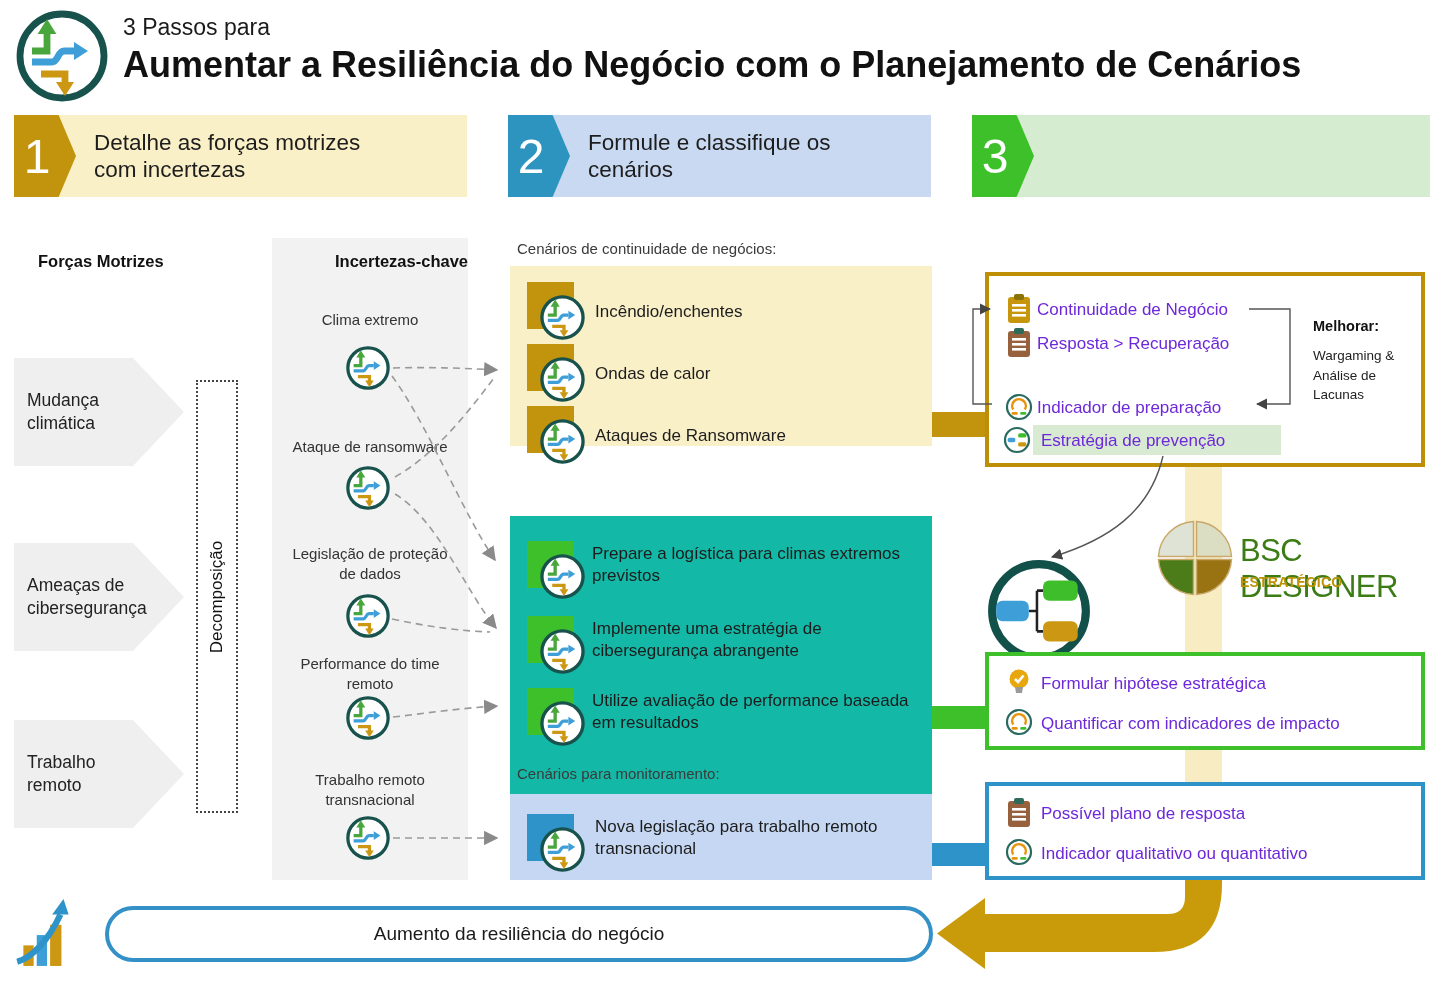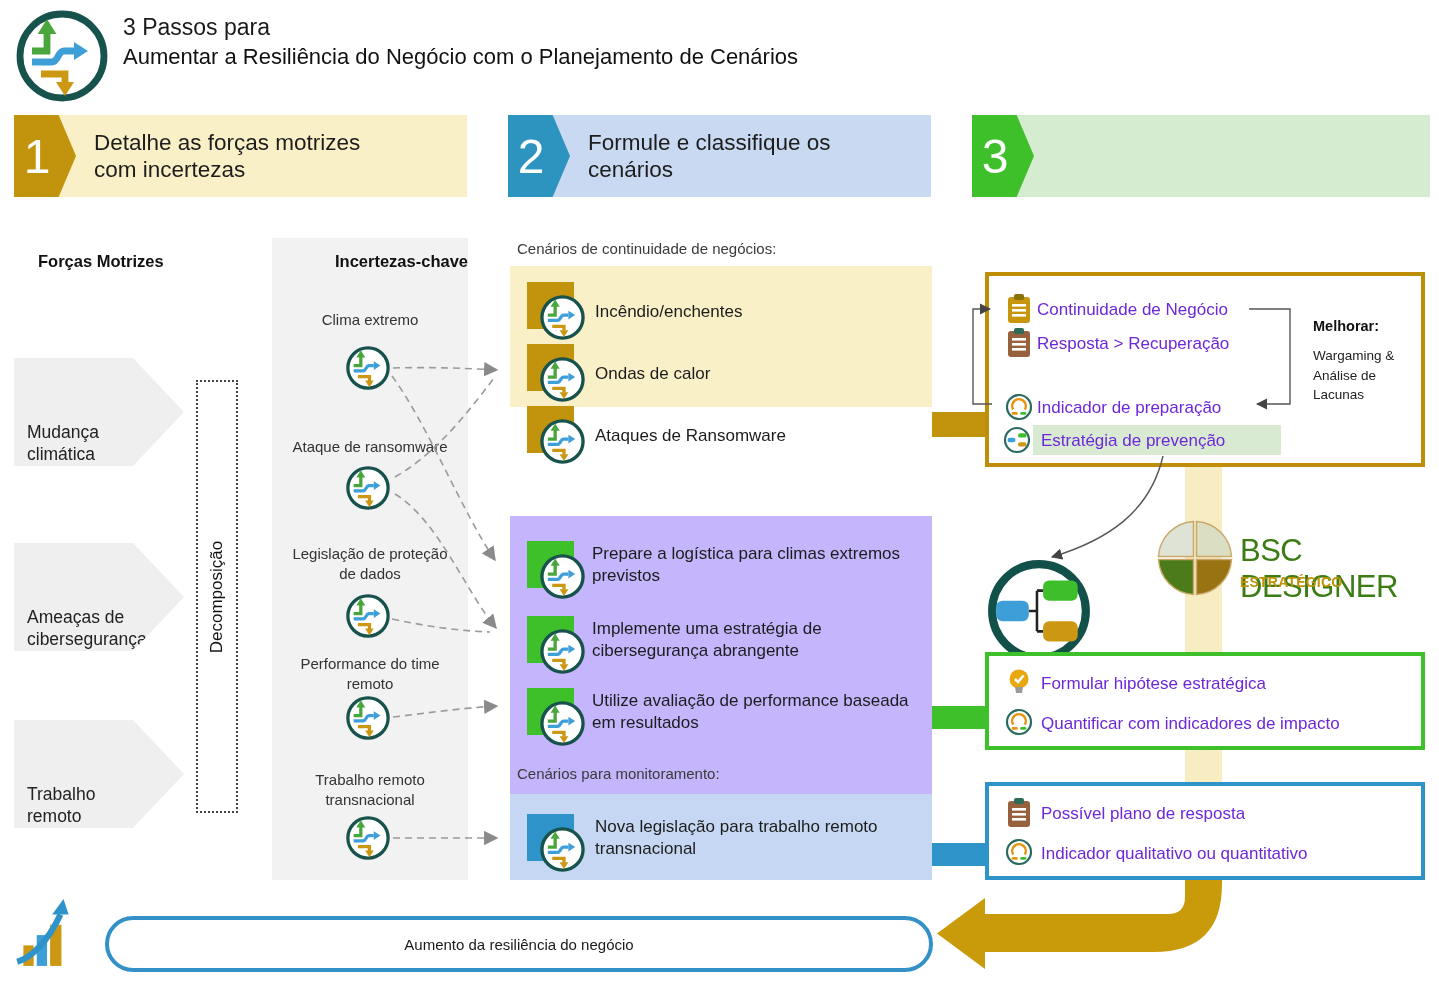--- a/index.html
+++ b/index.html
@@ -4,34 +4,34 @@
 <style>
   * { margin:0; padding:0; box-sizing:border-box; }
   html,body { background:#fff; }
   body { font-family:"Liberation Sans", sans-serif; color:#1e1e1e; }
   .canvas { position:relative; width:1439px; height:982px; background:#fff; overflow:hidden; }
   .abs { position:absolute; }
   svg.icon { display:block; }
 
   
   .title-small { left:123px; top:14px; font-size:23px; color:#1a1a1a; }
-  .title-main  { left:123px; top:44px; font-size:22px; color:#111; }
+  .title-main  { left:123px; top:44px; font-size:36px; color:#111;font-weight:bold; }
 
   
   .step { top:115px; height:82px; display:flex; align-items:center; }
   .step .chev { position:absolute; left:0; top:0; width:62px; height:82px;
     clip-path:polygon(0 0,72% 0,100% 50%,72% 100%,0 100%);
     display:flex; align-items:center; justify-content:center; padding-right:16px;
     color:#fff; font-size:48px; font-weight:400; }
   .step .step-text { margin-left:80px; font-size:22.5px; line-height:1.22; color:#1d1d1d; }
 
   
   .force { left:14px; width:170px; height:108px; background:#EFEFEF;
     clip-path:polygon(0 0,70% 0,100% 50%,70% 100%,0 100%);
-    display:flex; align-items:flex-end; padding-left:13px; font-size:17.5px; line-height:1.3; color:#222; }
+    display:flex; align-items:center; padding-left:13px; font-size:17.5px; line-height:1.3; color:#222; }
   .col-head { font-weight:bold; font-size:16.5px; color:#111; }
 
   .dotted-box { left:196px; top:380px; width:42px; height:433px; border:2px dotted #444; }
   .decomp { position:absolute; left:50%; top:50%;
     transform:translate(-50%,-50%) rotate(-90deg); white-space:nowrap;
     font-size:17px; color:#111; background:transparent; }
 
   .gray-panel { left:272px; top:238px; width:196px; height:642px; background:#F2F2F2; }
   .unc-label { left:272px; width:196px; text-align:center; font-size:15px; color:#333; line-height:1.35; }
   .unc-label span { display:inline-block; }
@@ -47,21 +47,21 @@
   .plan-text { position:absolute; font-size:17px; color:#6d28d9; }
   .hl { position:absolute; background:#D9EAD3; }
   .improve-title { position:absolute; font-size:14.5px; font-weight:bold; color:#111; }
   .improve-note { position:absolute; font-size:13.5px; color:#222; line-height:1.45; width:108px; }
 
   .brand-name { left:1240px; top:533px; font-size:31px; font-weight:normal; color:#3C7C15; letter-spacing:-0.5px; }
   .brand-sub { font-size:14px; font-weight:bold; color:#BF9206; letter-spacing:0.2px; }
 
   .pill { left:105px; top:906px; width:828px; height:56px; border:4px solid #3391C8;
     border-radius:30px; display:flex; align-items:center; justify-content:center;
-    font-size:15px; color:#1a1a1a; background:#fff;margin-top:10px; }
+    font-size:19px; color:#1a1a1a; background:#fff; }
 </style>
 </head>
 <body>
 
 <div class="canvas">
 
   <svg width="0" height="0" style="position:absolute">
     <defs>
       <symbol id="sc-icon" viewBox="0 0 48 48">
         <circle cx="24" cy="24" r="21" fill="#fff" stroke="#17524C" stroke-width="3.4"></circle>
@@ -179,40 +179,40 @@
   <svg class="abs icon" style="left:345px;top:695px;width:46px;height:46px;z-index:1">
       <use href="#sc-icon"></use>
     </svg>
 
   <div class="abs unc-label" style="top:770px;z-index:1"><span style="width:140px">Trabalho remoto transnacional</span></div>
   <svg class="abs icon" style="left:345px;top:815px;width:46px;height:46px;z-index:1">
       <use href="#sc-icon"></use>
     </svg>
 
   <div class="abs group-label" style="left:517px;top:240px;z-index:1">Cenários de continuidade de negócios:</div>
-  <div class="abs scen-box" style="top:266px;height:141px;background:#FAF0C8;z-index:1">
+  <div class="abs scen-box" style="top:266px;height:180px;background:#FAF0C8;z-index:1">
     <div class="sq" style="left:17px;top:16px;background:#C2940E"></div>
     <svg class="abs icon" style="left:29px;top:28px;width:47px;height:47px">
         <use href="#sc-icon"></use>
       </svg>
     <div class="stext" style="left:85px;top:35px;width:320px">Incêndio/enchentes</div>
     <div class="sq" style="left:17px;top:78px;background:#C2940E"></div>
     <svg class="abs icon" style="left:29px;top:90px;width:47px;height:47px">
         <use href="#sc-icon"></use>
       </svg>
     <div class="stext" style="left:85px;top:97px;width:320px">Ondas de calor</div>
     <div class="sq" style="left:17px;top:140px;background:#C2940E"></div>
     <svg class="abs icon" style="left:29px;top:152px;width:47px;height:47px">
         <use href="#sc-icon"></use>
       </svg>
     <div class="stext" style="left:85px;top:159px;width:320px">Ataques de Ransomware</div>
   </div>
 
   <div class="abs group-label" style="left:517px;top:514px;z-index:1">Cenários de alta prioridade:</div>
-  <div class="abs scen-box" style="top:516px;height:298px;background:#c4b5fd;z-index:1">
+  <div class="abs scen-box" style="top:516px;height:298px;background:#14b8a6;z-index:1">
     <div class="sq" style="left:17px;top:25px;background:#3EC02B"></div>
     <svg class="abs icon" style="left:29px;top:37px;width:47px;height:47px">
         <use href="#sc-icon"></use>
       </svg>
     <div class="stext" style="left:82px;top:27px;width:350px">Prepare a logística para climas extremos previstos</div>
     <div class="sq" style="left:17px;top:100px;background:#3EC02B"></div>
     <svg class="abs icon" style="left:29px;top:112px;width:47px;height:47px">
         <use href="#sc-icon"></use>
       </svg>
     <div class="stext" style="left:82px;top:102px;width:300px">Implemente uma estratégia de cibersegurança abrangente</div>

